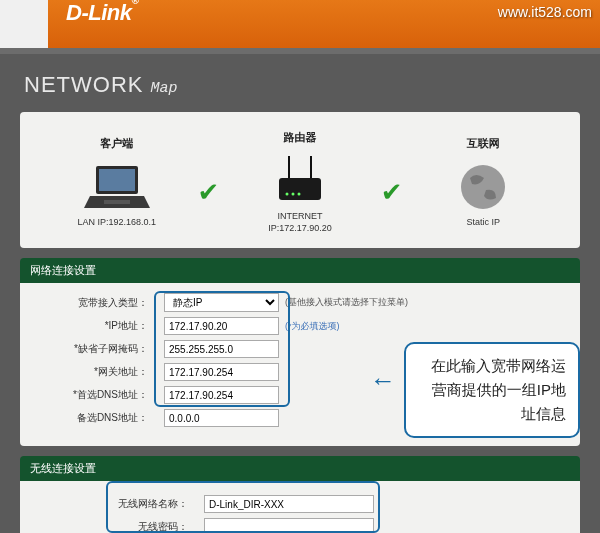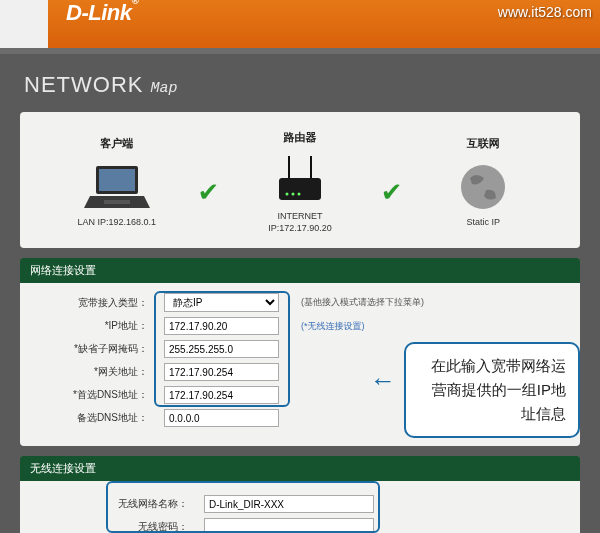--- a/index.html
+++ b/index.html
@@ -101,21 +101,21 @@
   }
   .form-input, .form-select {
     width: 115px;
     height: 18px;
     border: 1px solid #aaa;
     font-size: 10px;
     padding: 0 4px;
     background: #fff;
   }
   .form-select { height: 19px; }
-  .note { font-size: 9px; color: #555; margin-left: 22px; }
+  .note { font-size: 9px; color: #555; margin-left: 6px; }
   .note-blue { color: #3a6fb7; }
   .req { color: #333; }
   .highlight-box {
     position: absolute;
     border: 2px solid #1a6aa3;
     border-radius: 6px;
     pointer-events: none;
   }
   .hl1 { top: 8px; left: 134px; width: 136px; height: 116px; }
   .hl2 { top: 0px; left: 86px; width: 274px; height: 52px; }
@@ -219,21 +219,21 @@
       <span class="form-label">宽带接入类型：</span>
       <select class="form-select">
         <option>静态IP</option>
       </select>
       <span class="note">(基他接入模式请选择下拉菜单)</span>
     </div>
 
     <div class="form-row">
       <span class="form-label req">*IP地址：</span>
       <input class="form-input" value="172.17.90.20" style="">
-      <span class="note note-blue">(*无线连接设置)</span>
+      <span class="note note-blue">(*为必填选项)</span>
     </div>
 
     <div class="form-row">
       <span class="form-label req">*缺省子网掩码：</span>
       <input class="form-input" value="255.255.255.0" style="">
     </div>
 
     <div class="form-row">
       <span class="form-label req">*网关地址：</span>
       <input class="form-input" value="172.17.90.254" style="">

